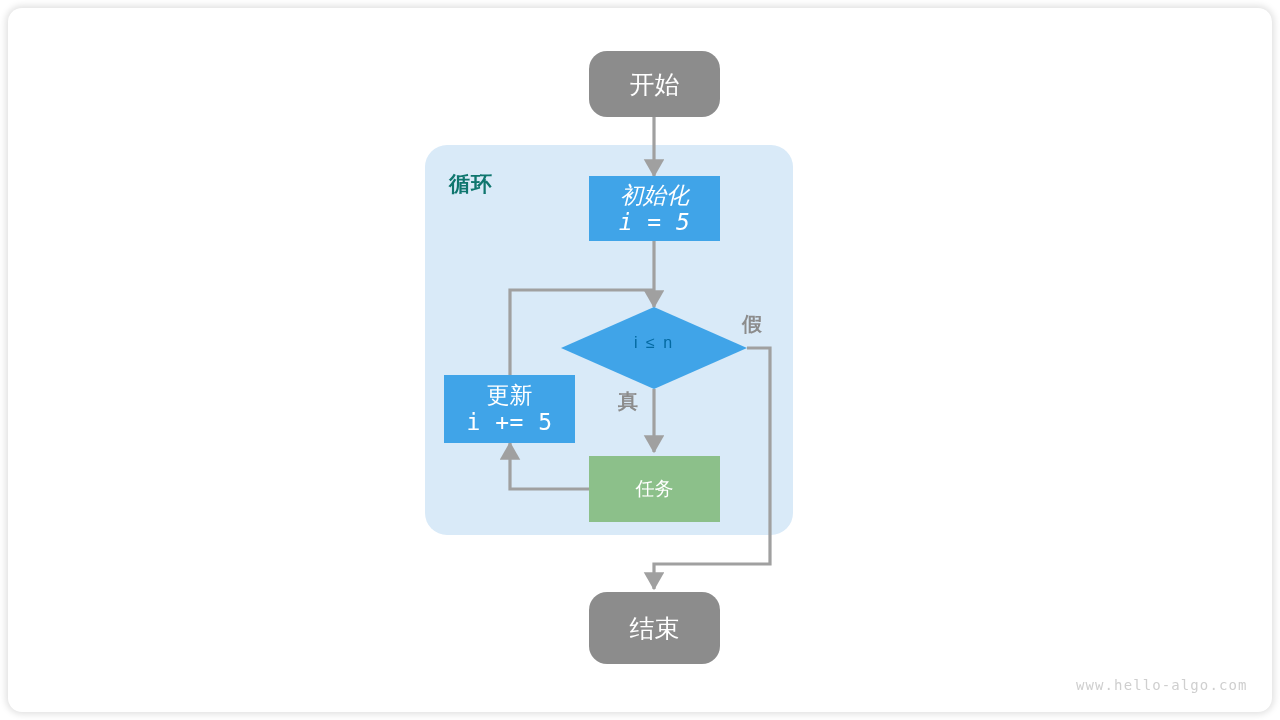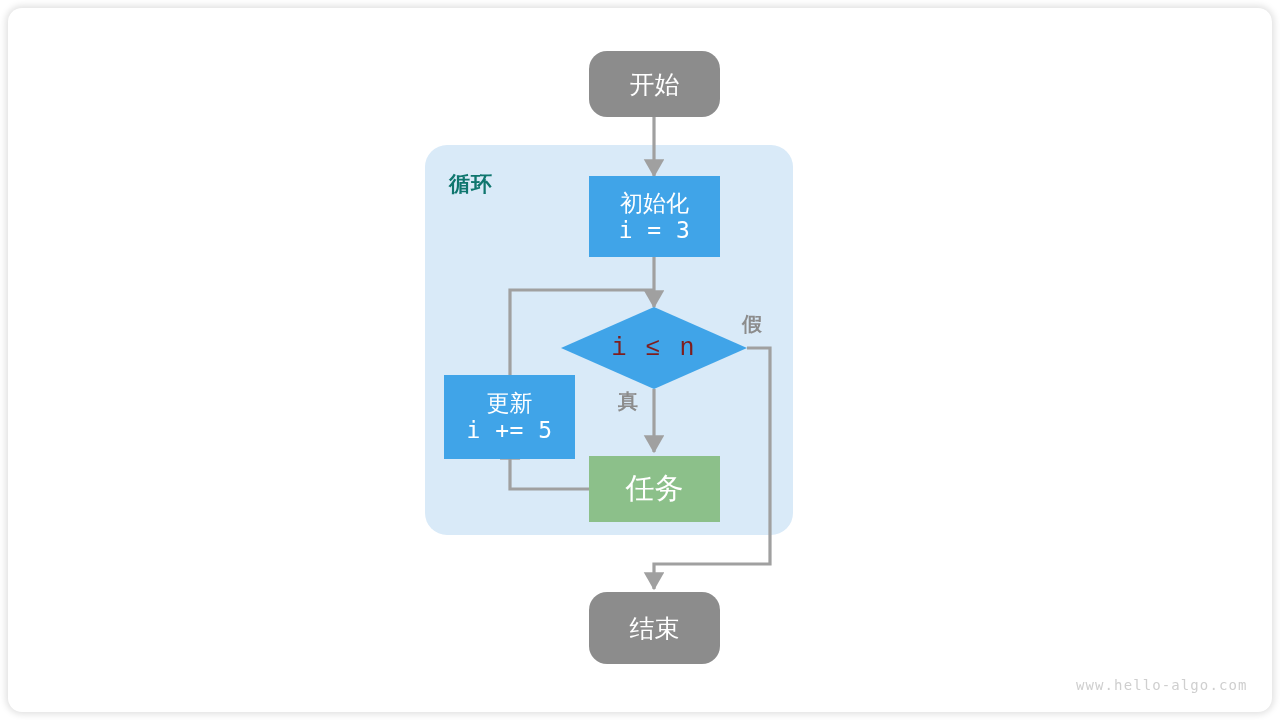--- a/index.html
+++ b/index.html
@@ -63,21 +63,21 @@
     background: #8c8c8c;
     border-radius: 18px;
     font-size: 25px;
   }
   .process-blue {
     background: #40a4e8;
     font-size: 23px;
   }
   .process-green {
     background: #8cc08a;
-    font-size: 29px;
+    font-size: 19px;
     align-items: center;
   }
   .loop-panel {
     position: absolute;
     background: #d9eaf8;
     border-radius: 22px;
   }
   .loop-title {
     position: absolute;
     color: #0f766e;
@@ -94,23 +94,23 @@
   .watermark {
     position: absolute;
     color: #cfcfcf;
     font-family: "DejaVu Sans Mono", "Liberation Mono", monospace;
     font-size: 14px;
     letter-spacing: 1.1px;
     white-space: nowrap;
   }
   .diamond-label {
     position: absolute;
-    color: #7f1d1d;
-    font-family: Liberation Mono, monospace;
-    font-size: 25px;
+    color: #0369a1;
+    font-family: Liberation Sans, sans-serif;
+    font-size: 16px;
     letter-spacing: 2px;
     white-space: nowrap;
   }
 </style>
 </head>
 <body>
 
 <div id="canvas">
 
   <div class="frame"></div>
@@ -139,28 +139,28 @@
 
       <path d="M747,348 L770,348 L770,564 L654,564 L654,589" stroke="#a0a0a0" stroke-width="3.2" fill="none" marker-end="url(#arrowhead)"></path>
 
       <polygon points="654,307 747,348 654,389 561,348" fill="#40a4e8"></polygon>
     </svg>
 
     <div class="node terminal" style="left:589px; top:51px; width:131px; height:66px;">
       <span class="l1">开始</span>
     </div>
 
-    <div class="node process-blue" style="left:589px; top:176px; width:131px; height:81px;">
+    <div class="node process-blue" style="left:589px; top:176px; width:131px; height:65px;font-style:italic;">
       <span class="l1">初始化</span>
-      <span class="l2">i = 3</span>
+      <span class="l2">i = 5</span>
     </div>
 
     <div class="diamond-label" style="left:561px; top:334px; width:186px; text-align:center;">i ≤ n</div>
 
-    <div class="node process-blue" style="left:444px; top:375px; width:131px; height:84px;">
+    <div class="node process-blue" style="left:444px; top:375px; width:131px; height:68px;">
       <span class="l1">更新</span>
       <span class="l2">i += 5</span>
     </div>
 
     <div class="node process-green" style="left:589px; top:456px; width:131px; height:66px;">
       <span class="l1">任务</span>
     </div>
 
     <div class="node terminal" style="left:589px; top:592px; width:131px; height:72px;">
       <span class="l1">结束</span>

